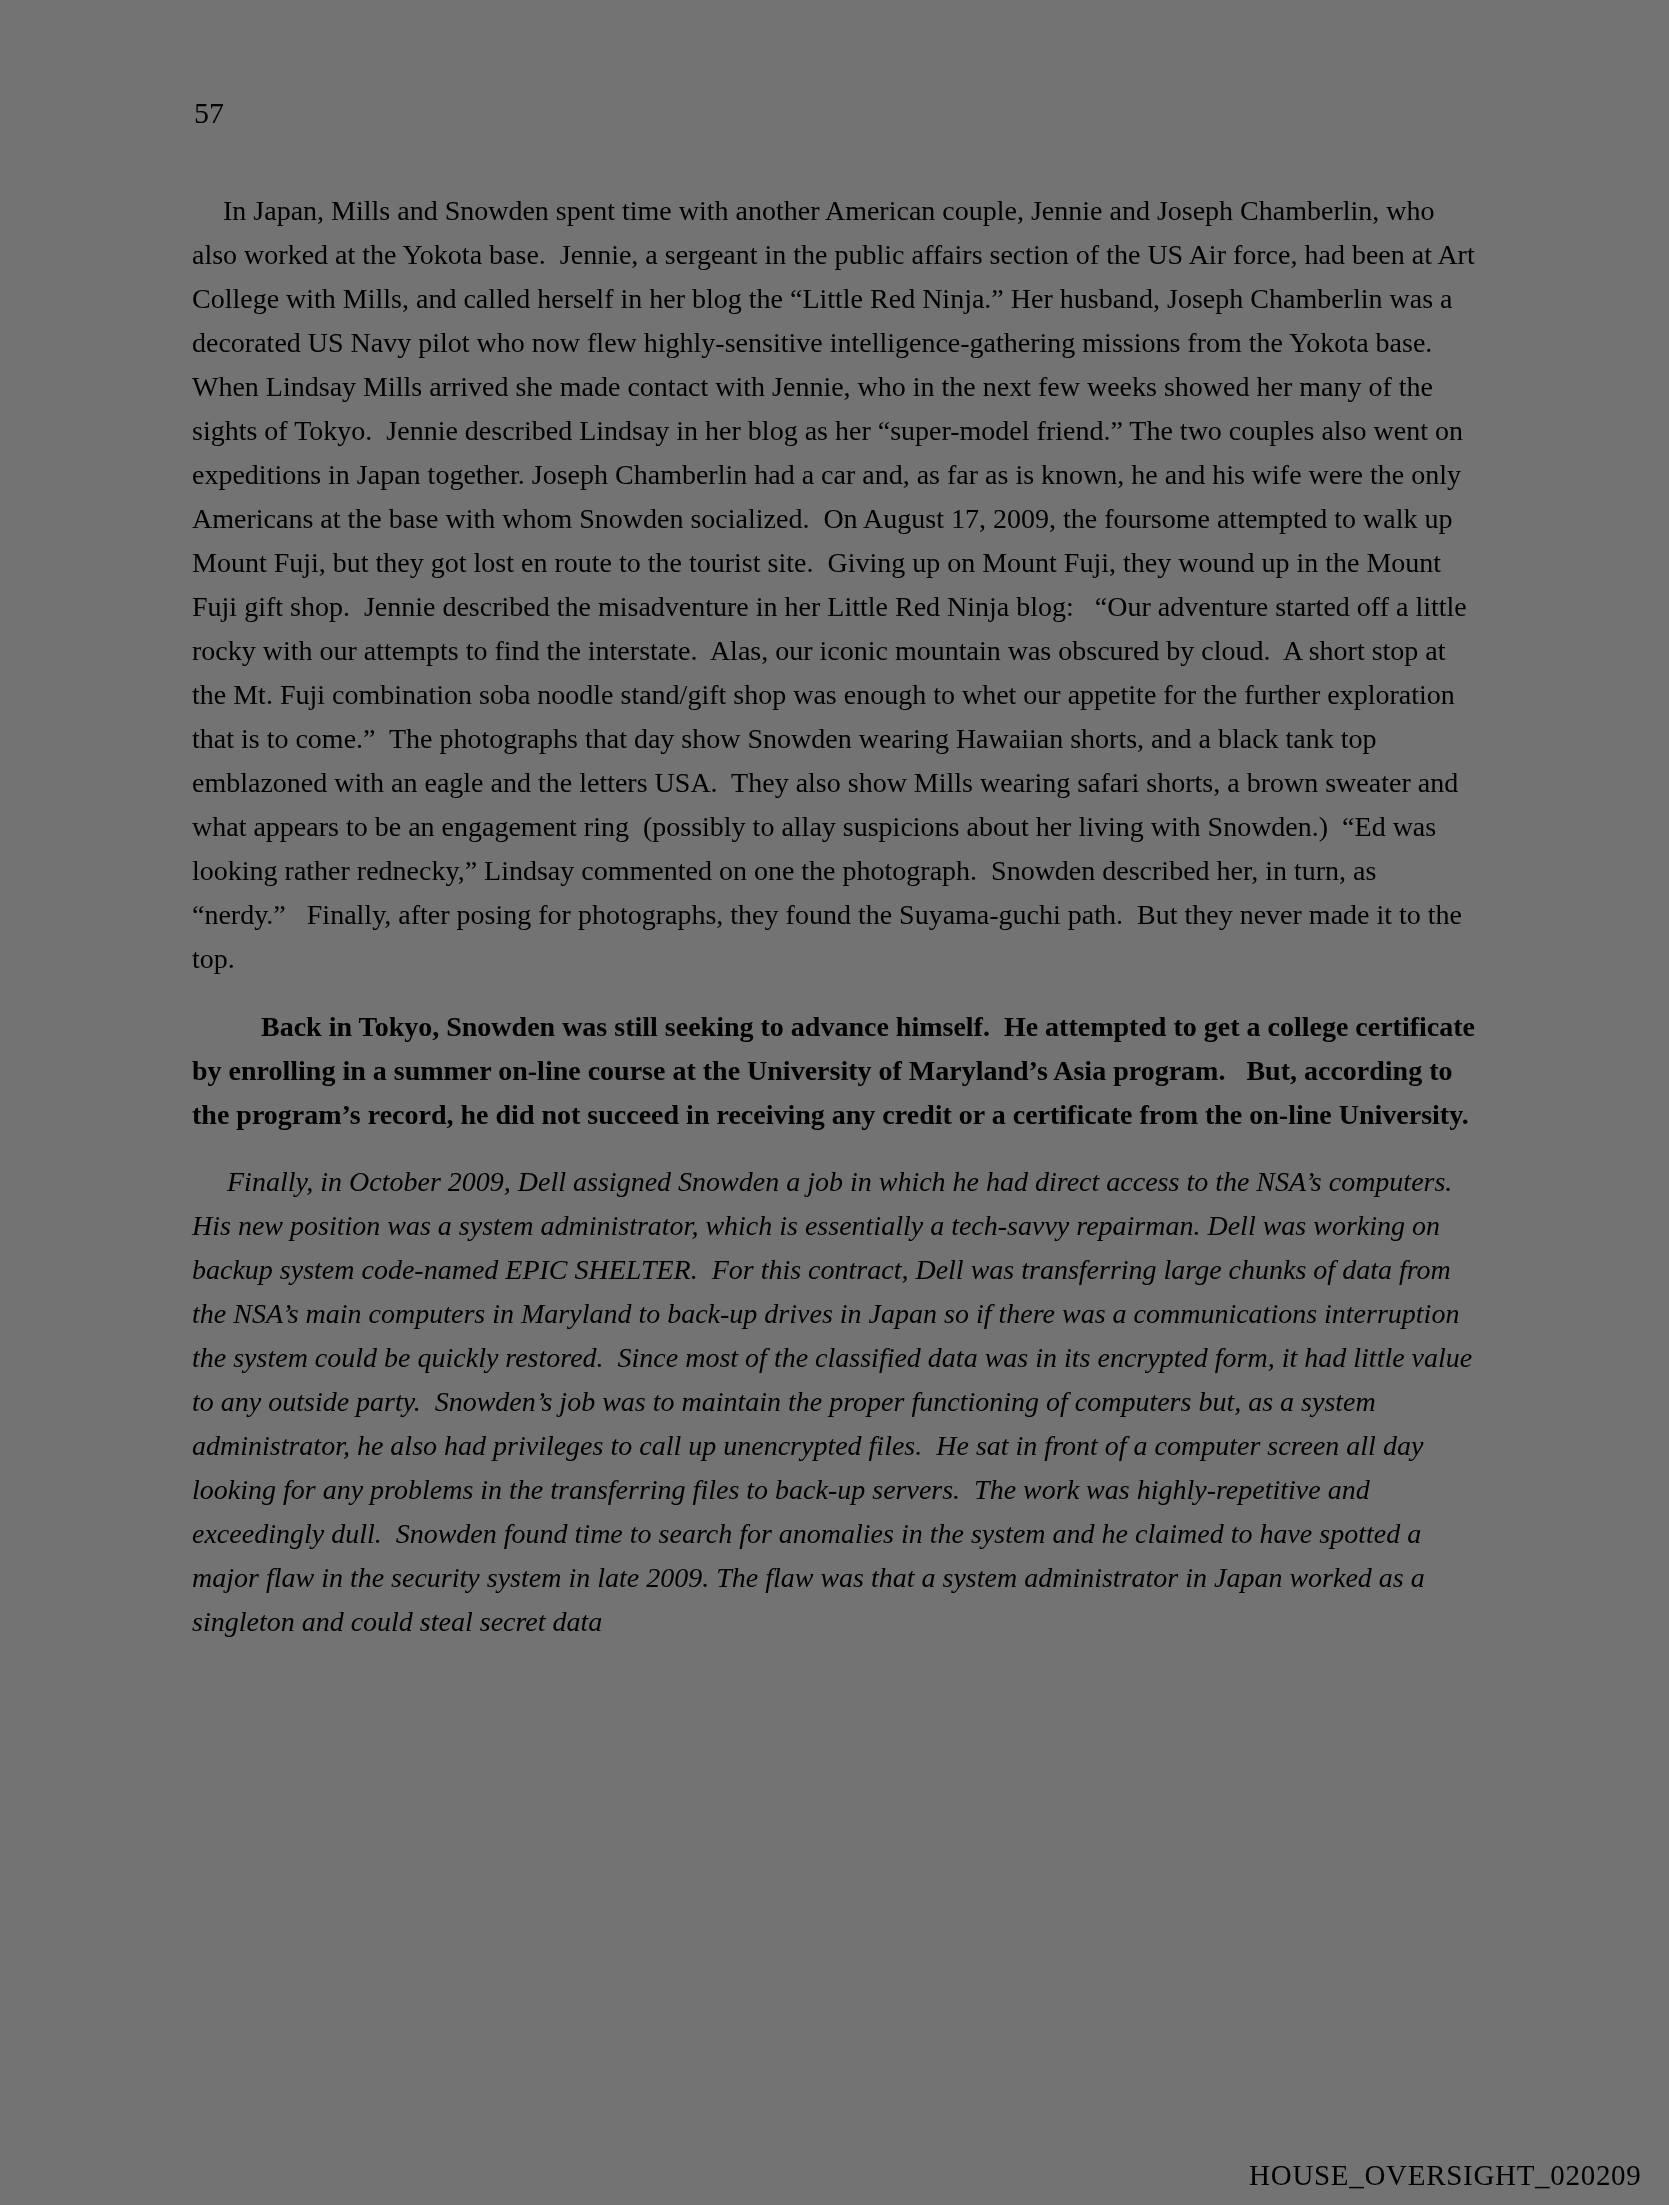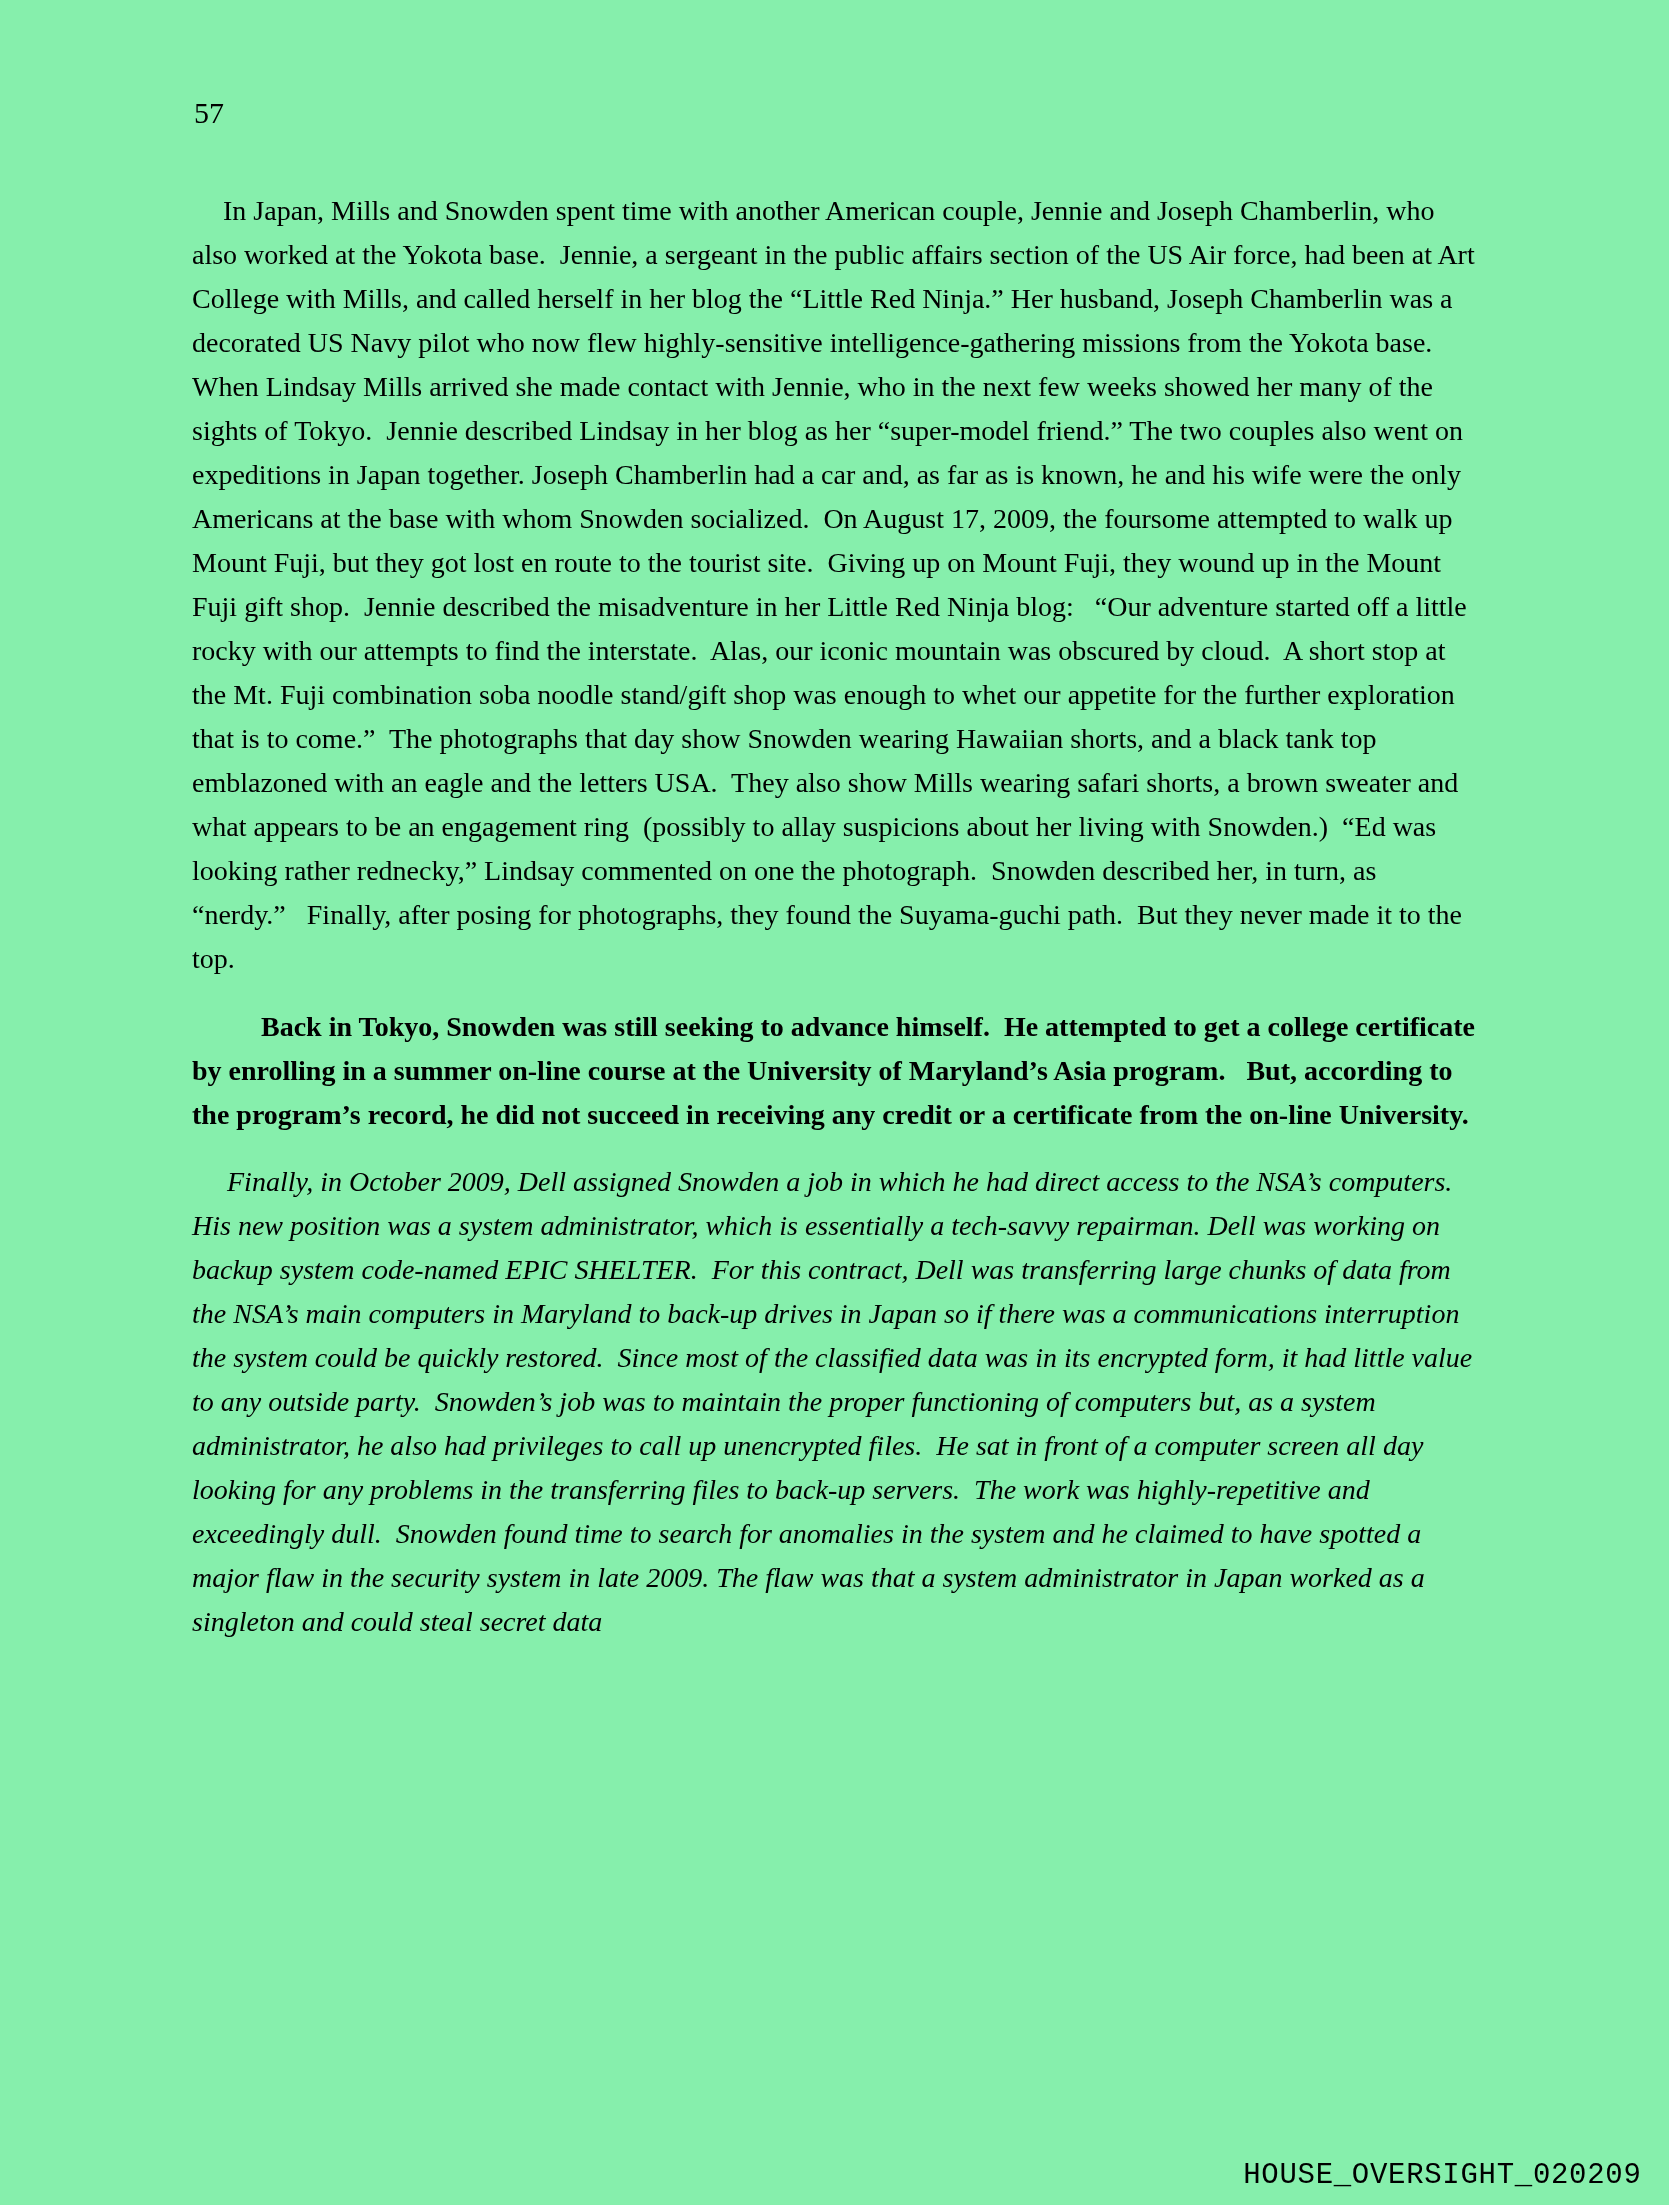--- a/index.html
+++ b/index.html
@@ -4,21 +4,21 @@
 <style>
   html, body {
     margin: 0;
     padding: 0;
     background: #ffffff;
   }
   .page {
     position: relative;
     width: 1669px;
     height: 2205px;
-    background: #86efac;
+    background: #737373;
     color: #000000;
     font-family: "Liberation Serif", "DejaVu Serif", serif;
     overflow: hidden;
   }
   .page-number {
     position: absolute;
     left: 194px;
     top: 96px;
     font-size: 30px;
     line-height: 33px;
@@ -37,21 +37,21 @@
     white-space: pre-wrap;
   }
   .indent-none { text-indent: 0; }
   .indent-small { text-indent: 31px; }
   .indent-large { text-indent: 69px; font-weight: bold; }
   .indent-medium { text-indent: 35px; font-style: italic; }
   .bates-footer {
     position: absolute;
     right: 27.5px;
     top: 2159px;
-    font-family: Liberation Mono, monospace;
+    font-family: Liberation Serif, serif;
     font-size: 29px;
     line-height: 33px;
     letter-spacing: 0.7px;
   }
 </style>
 </head>
 <body>
 
 <div class="page">
   <div class="page-number">57</div>

